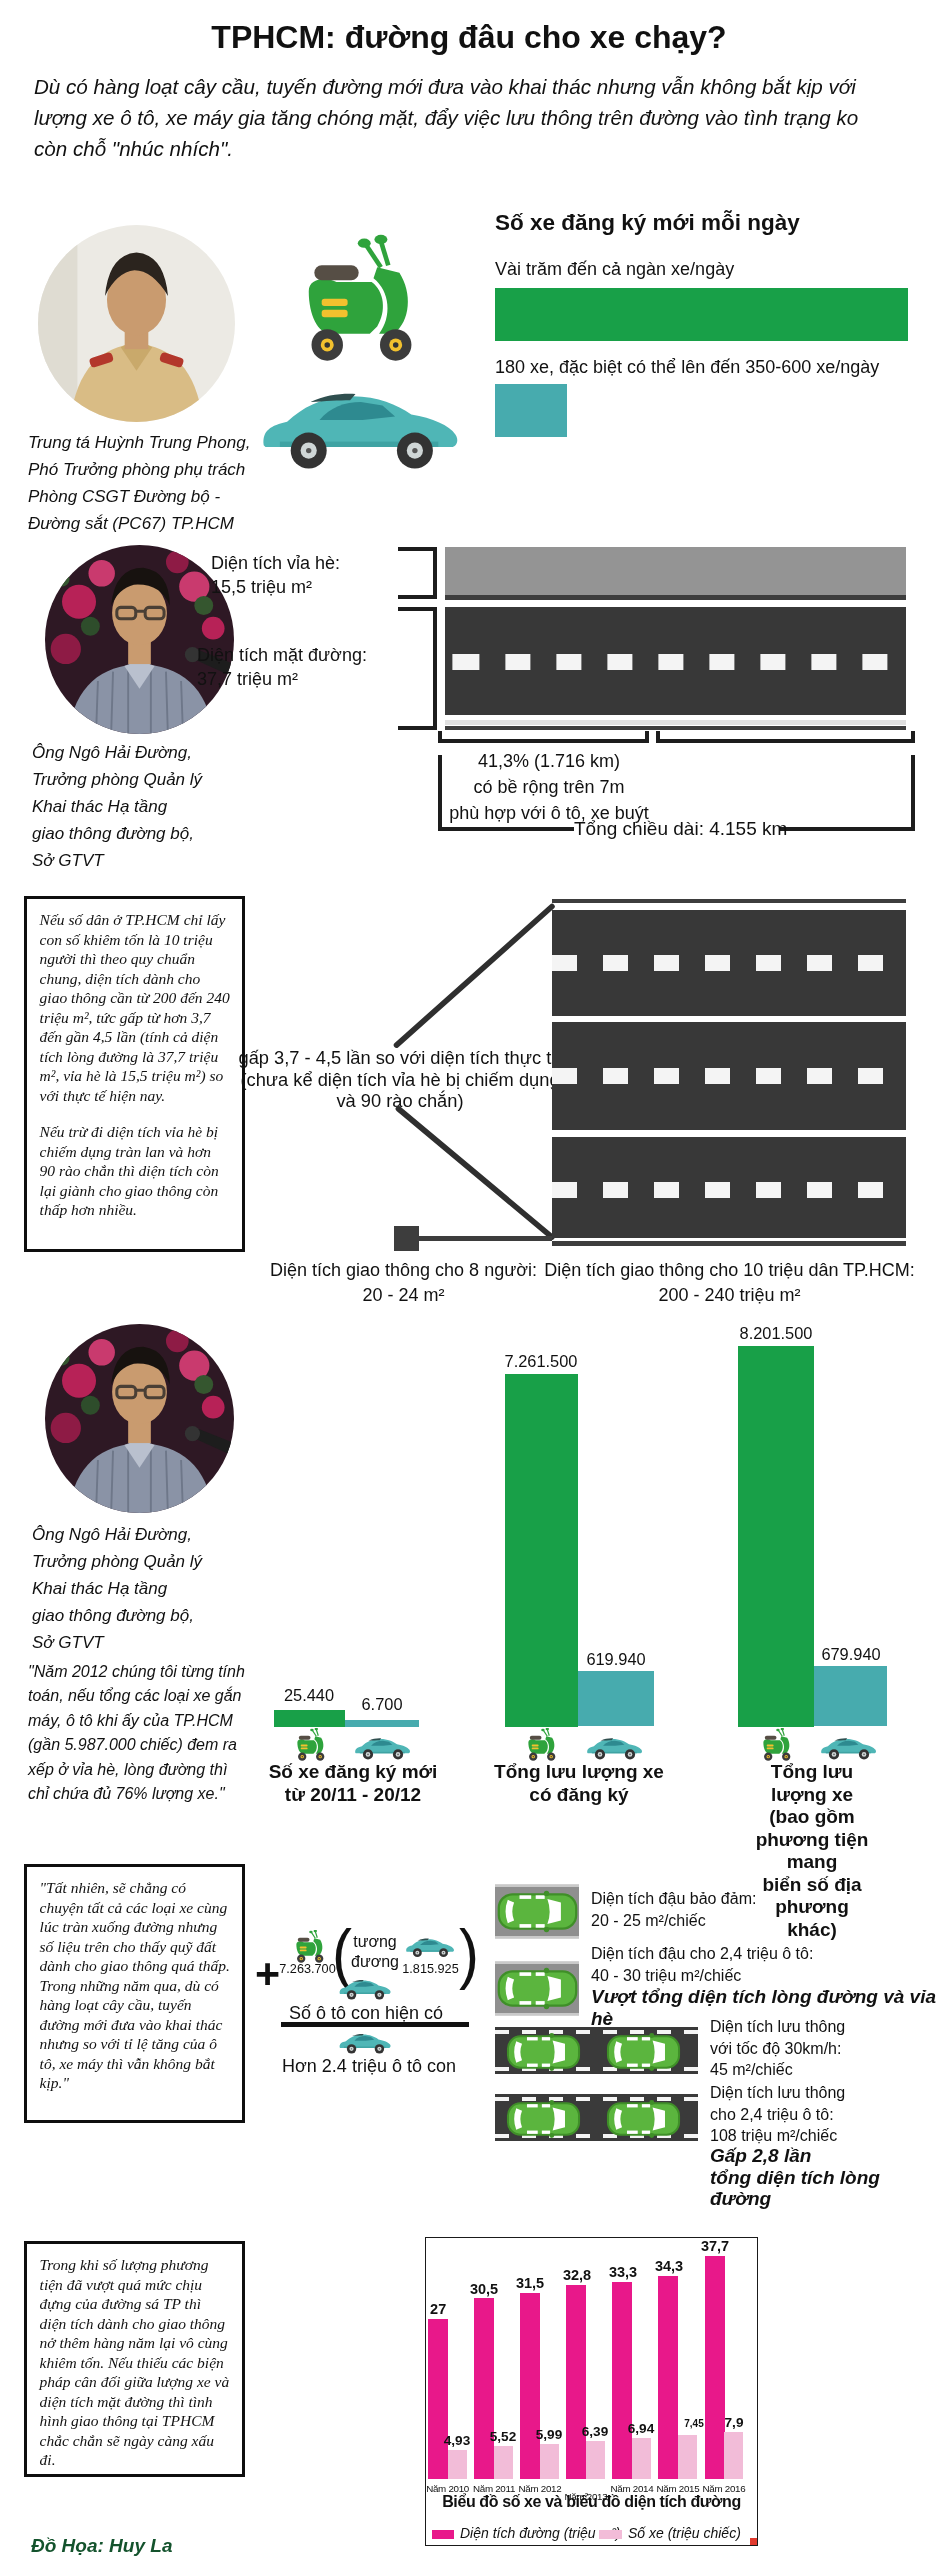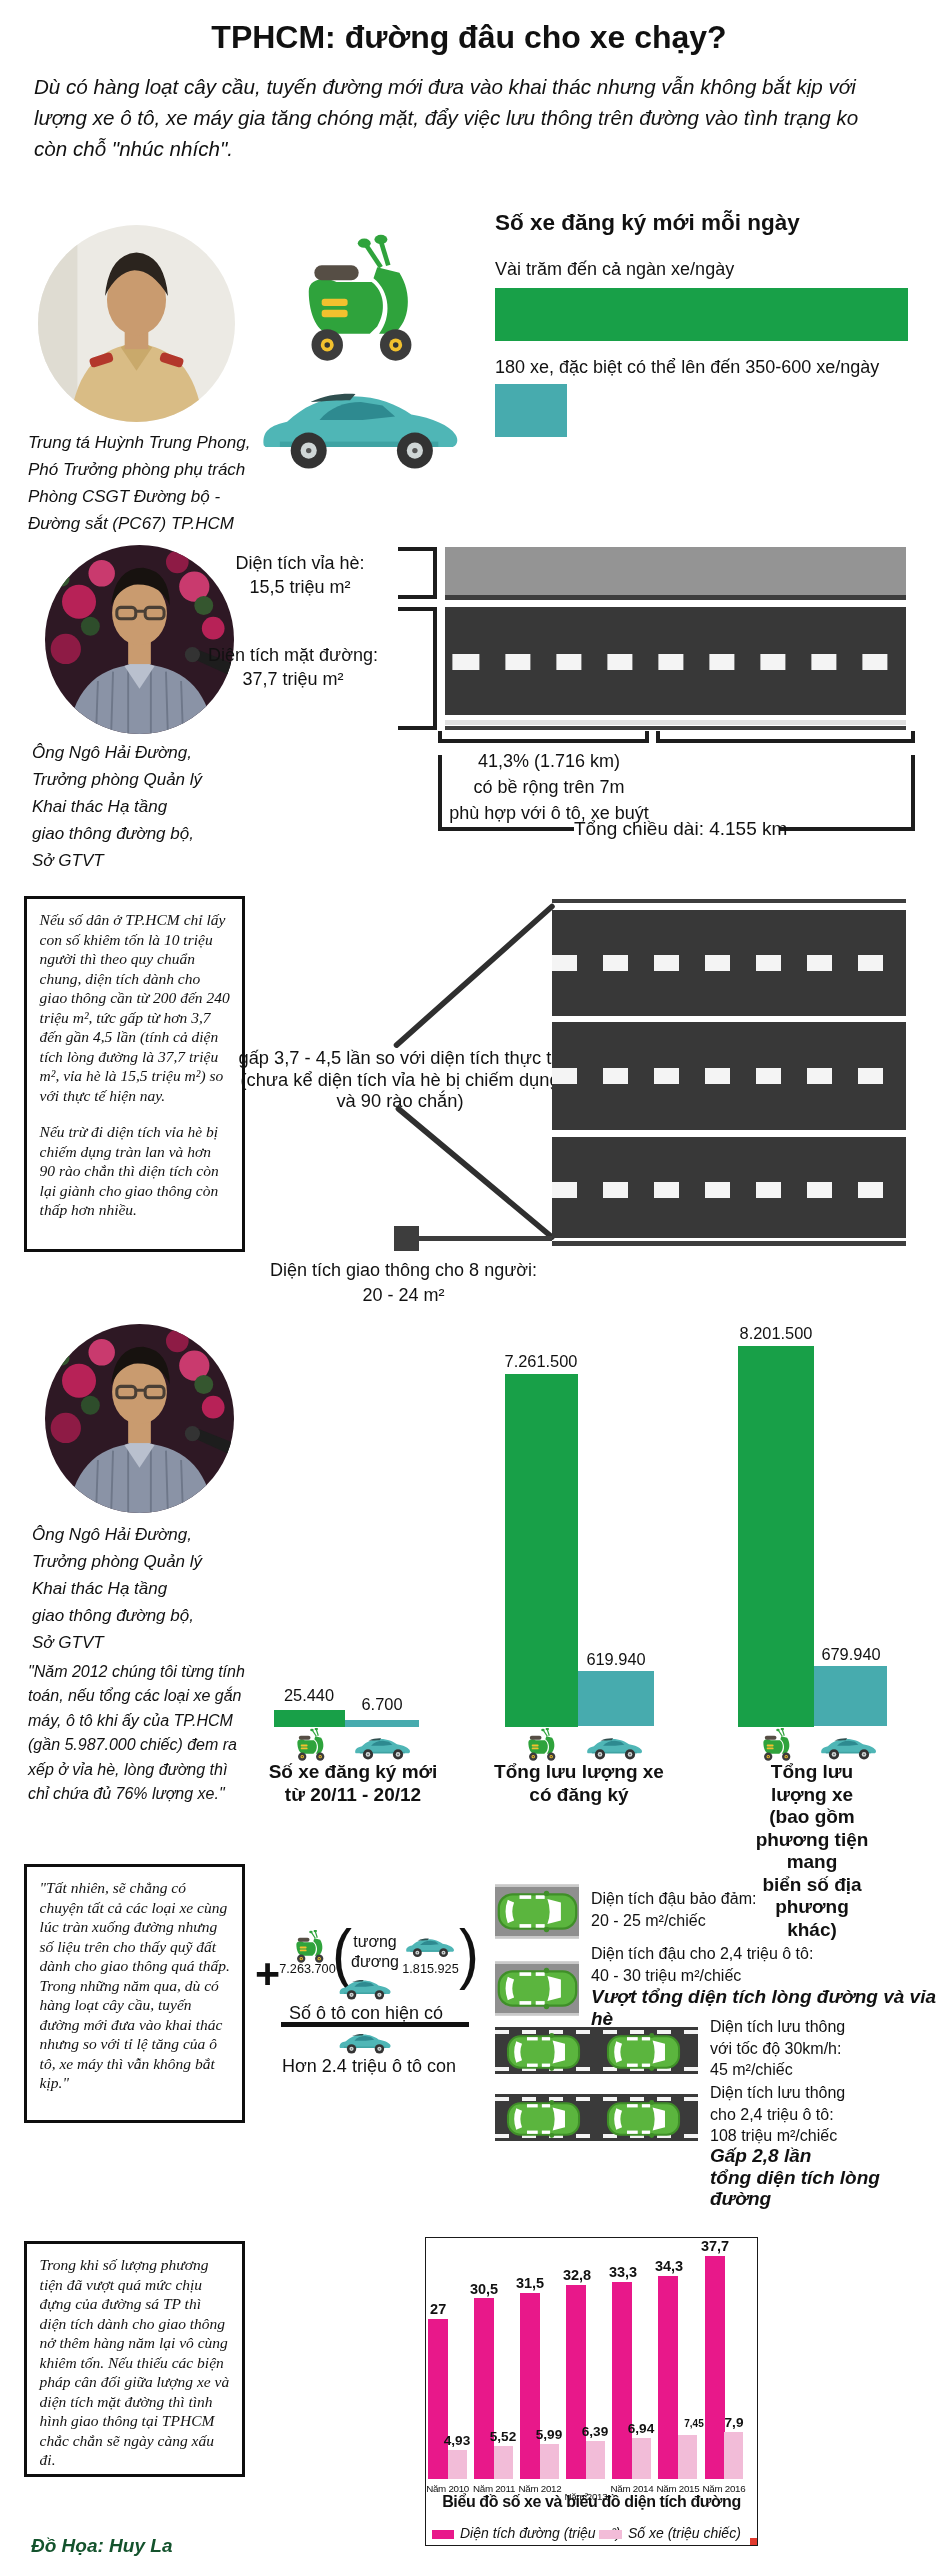--- a/index.html
+++ b/index.html
@@ -3,21 +3,21 @@
 <meta charset="utf-8">
 <style>
   html,body{margin:0;padding:0;background:#fff;}
   .canvas{position:relative;width:938px;height:2576px;background:#fff;outline:0.9px solid #d8d8d8;
           font-family:"Liberation Sans",sans-serif;color:#111;overflow:hidden;}
   .abs{position:absolute;}
   .pre{white-space:pre-line;}
   .it{font-style:italic;}
   .b{font-weight:bold;}
   .ctr{text-align:center;}
-  .rt{text-align:center;}
+  .rt{text-align:left;}
   .nowrap{white-space:nowrap;}
   .hline,.vline,.bar{position:absolute;}
   .hline,.vline{background:#1d1d1d;}
   .notebox{position:absolute;border:3.8px solid #0e0e0e;background:#fff;padding:11.3px 12.2px;
            font-style:italic;font-size:15.5px;line-height:19.5px;}
   .notebox p{margin:0 0 17px 0;font-family:Liberation Serif, serif;}
   .notebox p:last-child{margin:0;}
   .photo{position:absolute;border-radius:50%;overflow:hidden;}
   .photo svg{display:block;width:100%;height:100%;}
   .dashrow{position:absolute;height:16px;background:repeating-linear-gradient(90deg,#f4f4f4 0 25px,transparent 25px 51px);}
@@ -223,20 +223,22 @@
   <div class="bar" style="left: 552px; top: 910px; width: 354px; height: 106px; background: rgb(56, 56, 56);"></div>
   <div class="dashrow" style="left:552px;top:955px;width:354px;"></div>
   <div class="bar" style="left: 552px; top: 1022px; width: 354px; height: 108px; background: rgb(56, 56, 56);"></div>
   <div class="dashrow" style="left:552px;top:1068px;width:354px;"></div>
   <div class="bar" style="left: 552px; top: 1137px; width: 354px; height: 101px; background: rgb(56, 56, 56);"></div>
   <div class="dashrow" style="left:552px;top:1182px;width:354px;"></div>
   <div class="bar" style="left:552px;top:1241px;width:354px;height:4.7px;background:#3d3d3d;"></div>
 
   <div class="abs pre ctr lbl19" style="left:263px;top:1258px;width:281px;">Diện tích giao thông cho 8 người:
 20 - 24 m²</div>
+  <div class="abs pre ctr lbl19" style="left:542px;top:1258px;width:375px;">Diện tích giao thông cho 10 triệu dân TP.HCM:
+200 - 240 triệu m²</div>
 
   <div class="photo" style="left:45px;top:1324px;width:189px;height:189px;">
     <svg viewBox="0 0 100 100">
         <use href="#sym-director"></use>
       </svg>
   </div>
   <div class="abs it pre" style="left:32px;top:1521px;width:225px;font-size:17px;line-height:27px;">Ông Ngô Hải Đường,
 Trưởng phòng Quản lý
 Khai thác Hạ tầng
 giao thông đường bộ,

